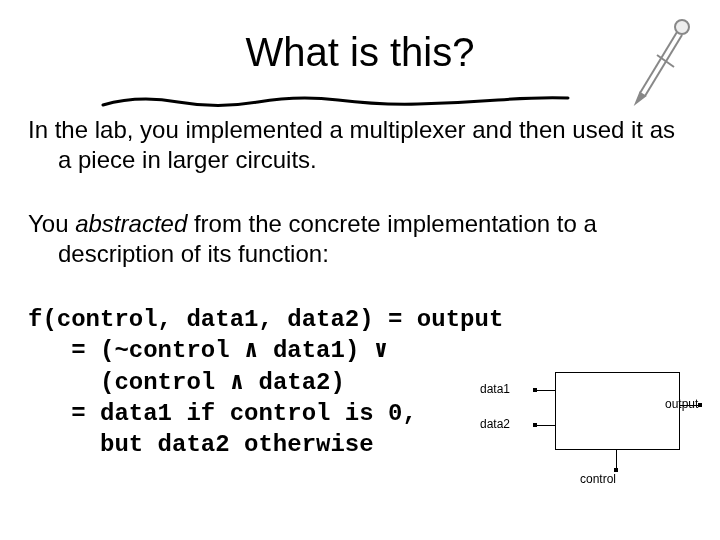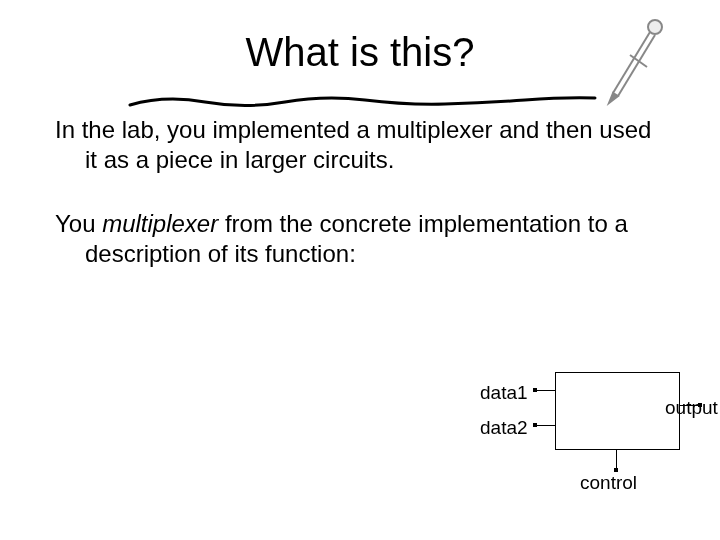--- a/index.html
+++ b/index.html
@@ -1,27 +1,27 @@
 <!DOCTYPE html>
 <html><head>
 <meta charset="utf-8">
 <style>
   * { margin: 0; padding: 0; box-sizing: border-box; }
   html, body { width: 720px; height: 540px; background: #fff; font-family: Arial, Helvetica, sans-serif; color: #000; }
-  .slide { position: relative; width: 720px; height: 540px; padding: 20px 55px; }
+  .slide { position: relative; width: 720px; height: 540px; padding: 20px 28px; }
   .title-area { position: relative; text-align: center; margin-top: 10px; margin-bottom: 40px; }
   .title { font-size: 40px; font-weight: 400; display: inline-block; }
   .sword { position: absolute; right: -10px; top: -15px; }
   .underline-squiggle { position: absolute; left: 70px; right: 90px; top: 60px; }
   .body { font-size: 24px; line-height: 1.25; }
   .para { margin-bottom: 4px; padding-left: 30px; text-indent: -30px; margin-top: 34px; }
   .italic { font-style: italic; }
   .mono { font-family: "Courier New", Courier, monospace; font-weight: bold; font-size: 24px; line-height: 1.3; white-space: pre; }
   .mono-block { margin-top: 4px; }
-  .diagram { position: absolute; right: 10px; bottom: 50px; width: 230px; height: 130px; font-family: Arial; font-size: 19px; }
+  .diagram { position: absolute; right: 10px; bottom: 50px; width: 230px; height: 130px; font-family: Arial; font-size: 12px; }
   .mux-box { position: absolute; left: 75px; top: 12px; width: 125px; height: 78px; border: 1px solid #000; background: #fff; }
   .d1-line { position: absolute; left: 55px; top: 30px; width: 20px; border-top: 1px solid #000; }
   .d2-line { position: absolute; left: 55px; top: 65px; width: 20px; border-top: 1px solid #000; }
   .ctrl-line { position: absolute; left: 136px; top: 90px; height: 20px; border-left: 1px solid #000; }
   .out-line { position: absolute; left: 200px; top: 45px; width: 20px; border-top: 1px solid #000; }
   .lbl-d1 { position: absolute; left: 0px; top: 22px; }
   .lbl-d2 { position: absolute; left: 0px; top: 57px; }
   .lbl-ctrl { position: absolute; left: 100px; top: 112px; }
   .lbl-out { position: absolute; left: 185px; top: 37px; }
   .tick { position: absolute; width: 4px; height: 4px; background: #000; }
@@ -45,22 +45,29 @@
     </svg>
 
     <svg class="underline-squiggle" width="480" height="25" viewBox="0 0 480 25" preserveAspectRatio="none">
       <path d="M 5 15 Q 40 5, 80 12 T 160 12 T 240 10 T 320 14 T 400 10 T 470 8" stroke="#000" stroke-width="3" fill="none" stroke-linecap="round"></path>
     </svg>
   </div>
 
   <div class="body">
     <p class="para">In the lab, you implemented a multiplexer and then used it as a piece in larger circuits.</p>
     <p class="para">
-      <span>You </span><span class="italic">multiplexer</span><span> from the concrete implementation to a description of its function:</span>
+      <span>You </span><span class="italic">abstracted</span><span> from the concrete implementation to a description of its function:</span>
     </p>
+    <div class="mono mono-block">
+<span>f(control, data1, data2) = output</span>
+<span>   = (~control ∧ data1) ∨</span>
+<span>     (control ∧ data2)</span>
+<span>   = data1 if control is 0,</span>
+<span>     but data2 otherwise</span>
+    </div>
   </div>
 
   <div class="diagram">
     <div class="mux-box"></div>
     <div class="d1-line"></div>
     <div class="tick" style="left:53px; top:28px;"></div>
     <div class="d2-line"></div>
     <div class="tick" style="left:53px; top:63px;"></div>
     <div class="ctrl-line"></div>
     <div class="tick" style="left:134px; top:108px;"></div>

